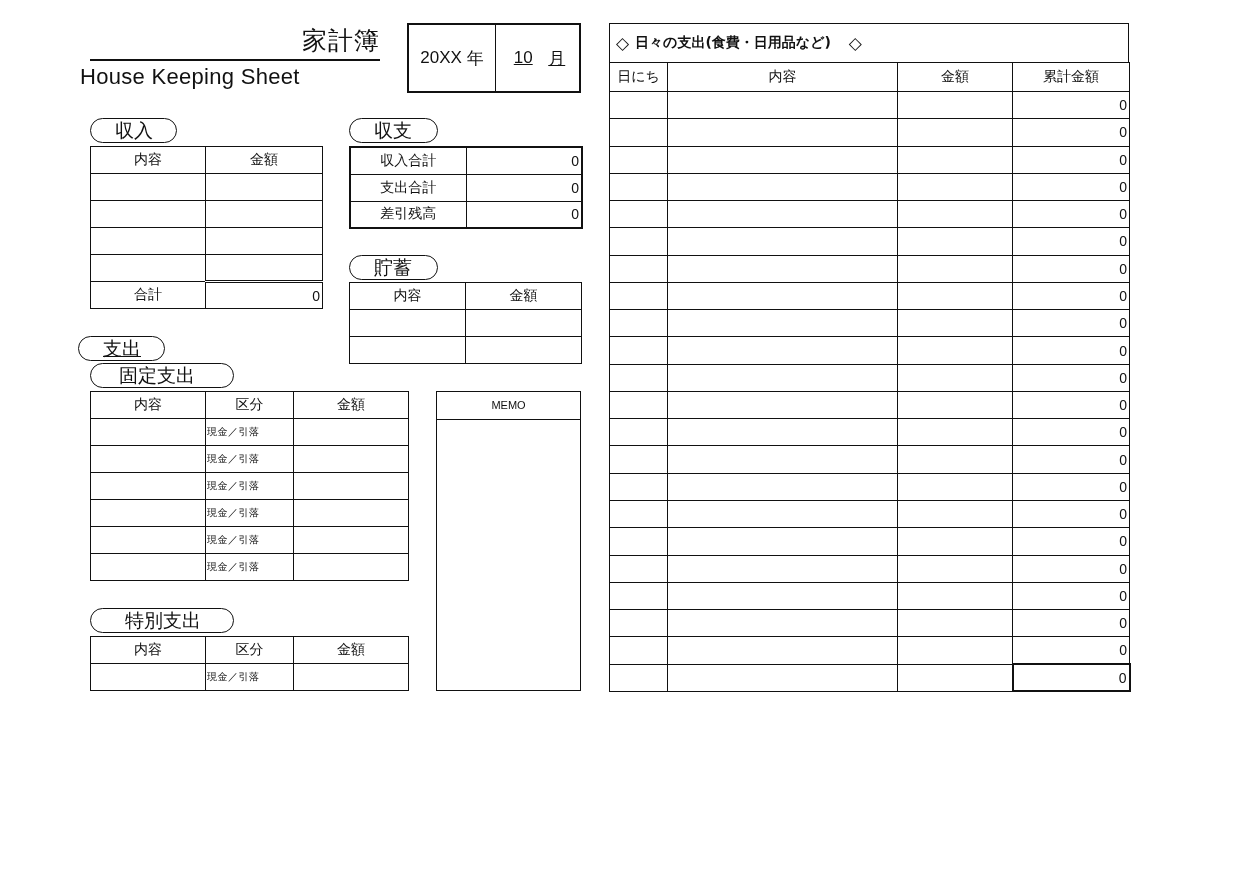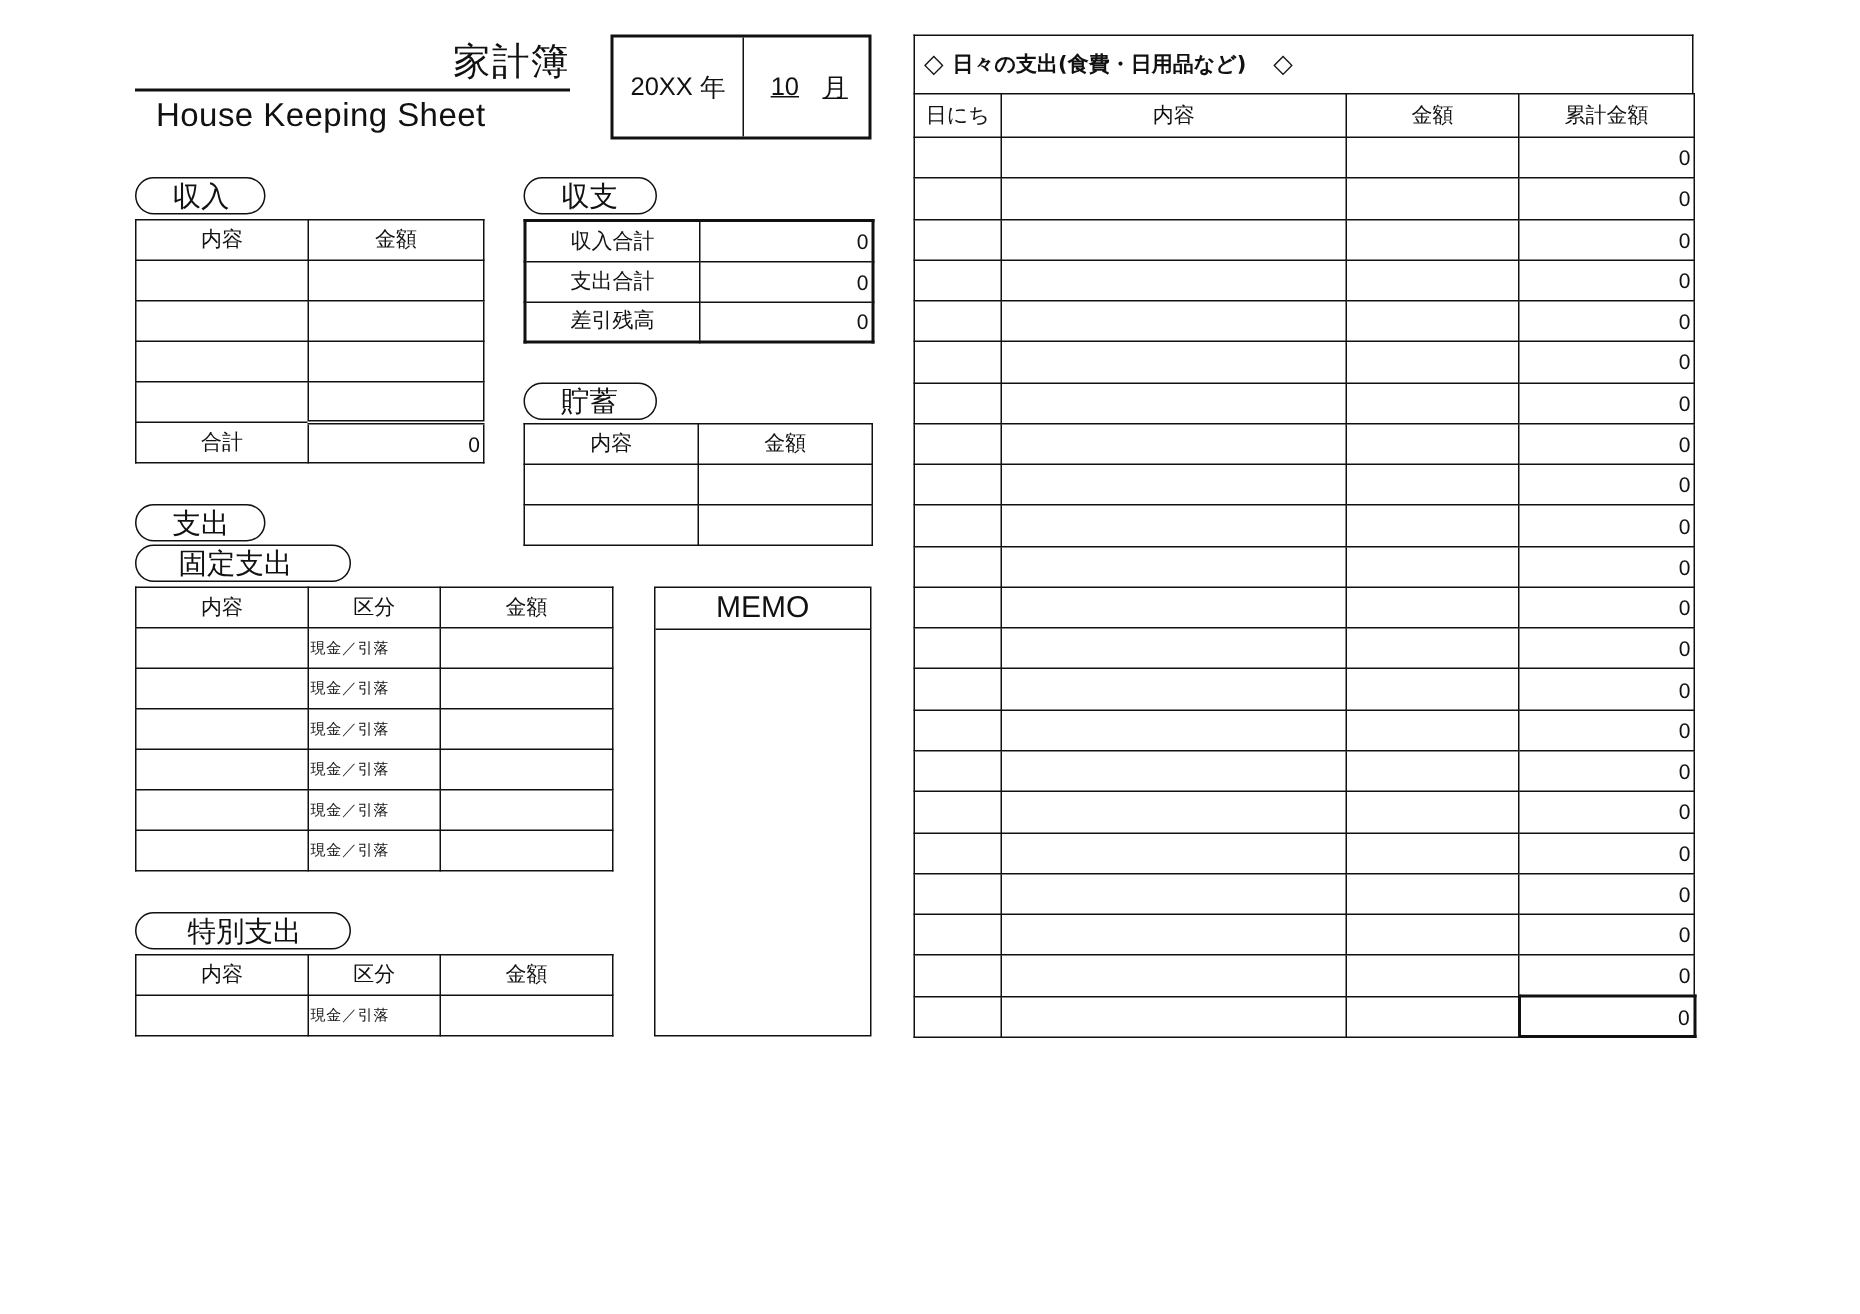--- a/index.html
+++ b/index.html
@@ -1,37 +1,37 @@
 <!DOCTYPE html>
 <html><head>
 <meta charset="utf-8">
 <style>
   html, body { margin:0; padding:0; background:#ffffff; }
   body { width:1240px; height:876px; position:relative; overflow:hidden;
          font-family:"DejaVu Sans","Liberation Sans",sans-serif; color:#111; }
   .abs { position:absolute; box-sizing:border-box; }
   .title-jp { left:90px; top:24px; width:290px; text-align:right; font-size:25px; letter-spacing:1px; }
   .title-line { left:90px; top:59px; width:290px; height:0; border-top:2px solid #111; }
-  .title-en { left:104px; top:64px; font-family:"Liberation Sans",sans-serif; font-size:22px; letter-spacing:0.3px; }
+  .title-en { left:80px; top:64px; font-family:"Liberation Sans",sans-serif; font-size:22px; letter-spacing:0.3px; }
 
   .yearbox { left:407px; top:23px; width:174px; height:70px; border:2px solid #111; display:flex; }
   .yearbox .y { width:86px; border-right:1px solid #111; display:flex; align-items:center; justify-content:center; font-size:17px; font-family:"Liberation Sans",sans-serif; }
   .yearbox .m { flex:1; display:flex; align-items:center; justify-content:space-around; font-size:17px; font-family:"Liberation Sans",sans-serif; padding:0 6px 0 10px;text-decoration:underline; }
 
   .pill { border:1.5px solid #111; border-radius:13px; display:flex; align-items:center; padding-left:24px; font-size:19px; }
 
   table.grid { position:absolute; border-collapse:collapse; table-layout:fixed; font-size:14px;padding-left:14px; }
   table.grid td { border:1.5px solid #111; padding:0 3px; height:27px; box-sizing:border-box; overflow:hidden; white-space:nowrap; }
   table.grid td.c { text-align:center; }
   table.grid td.r { text-align:right; font-family:"Liberation Sans",sans-serif; font-size:14px; padding-right:2px; }
   table.grid td.k { font-size:10px; padding:0 1px; letter-spacing:0.5px; }
   table.thick { border:2.5px solid #111; }
 
   .memo { left:436px; top:391px; width:145px; height:300px; border:1.5px solid #111; }
-  .memo .h { height:27px; border-bottom:1.5px solid #111; text-align:center; line-height:26px; font-family:"Liberation Sans",sans-serif; font-size:20px; }
+  .memo .h { height:27px; border-bottom:1.5px solid #111; text-align:center; line-height:26px; font-family:"Liberation Sans",sans-serif; font-size:11px; }
 
   .daily-title { left:609px; top:23px; width:520px; height:39px; border:1.5px solid #111; border-bottom:none; font-size:14px; font-weight:bold; display:flex; align-items:center; padding-left:6px; }
   .daily-title .d { font-size:17px; font-weight:normal; }
   .daily-title .t { margin-left:6px; }
   .daily-title .d2 { margin-left:18px; font-size:17px; font-weight:normal; }
   table.daily td { height:27.27px; }
   table.daily td.sel { border:2.5px solid #111; }
 </style>
 </head>
 <body>
@@ -121,21 +121,21 @@
         <td></td>
         <td class="r"></td>
       </tr>
   <tr>
         <td></td>
         <td class="r"></td>
       </tr>
 </tbody>
   </table>
 
-<div class="abs pill" style="left:90px;top:336px;width:87px;height:25px;">支出</div>
+<div class="abs pill" style="left:78px;top:336px;width:87px;height:25px;text-decoration:underline;">支出</div>
 <div class="abs pill" style="left:90px;top:363px;width:144px;height:25px;padding-left:28px;">固定支出</div>
 <table class="grid" style="left:90px;top:391px;width:318px;">
   <colgroup>
       <col style="width:115px">
       <col style="width:88px">
       <col style="width:115px">
     </colgroup>
   <tbody>
       <tr>
     <td class="c">内容</td>

